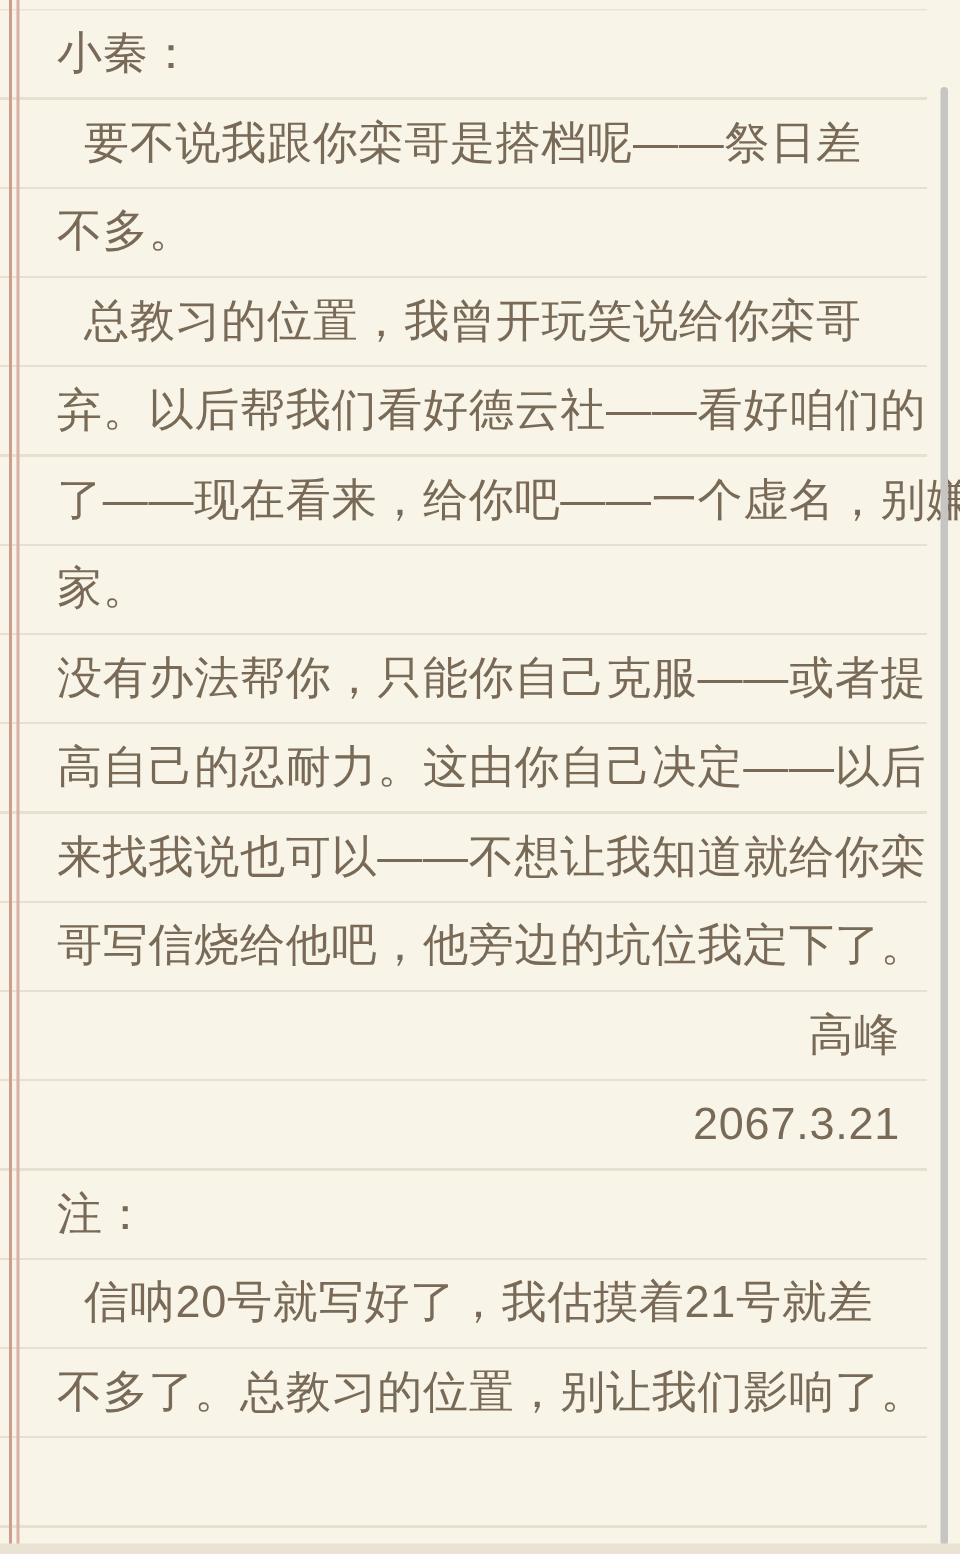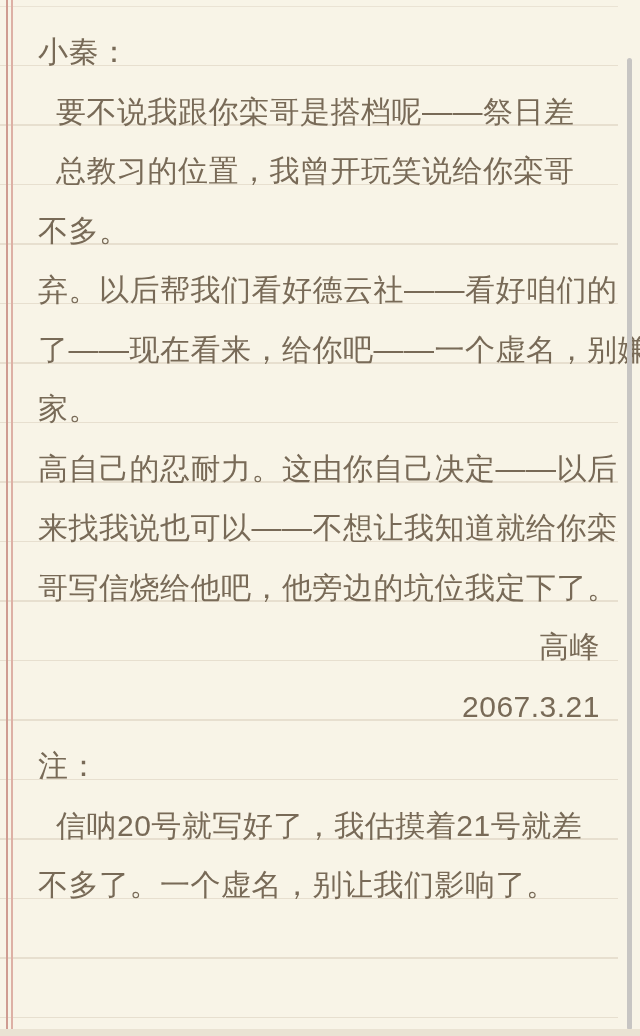--- a/index.html
+++ b/index.html
@@ -43,21 +43,21 @@
   .margin-line-inner {
     position: absolute;
     top: 0;
     left: 11px;
     width: 2px;
     height: 1036px;
     background: #ddb0a5;
   }
   .content {
     position: absolute;
-    top: 23px;
+    top: 6px;
     left: 0;
     right: 0;
   }
   .line {
     height: 59.5px;
     display: flex;
     align-items: center;
     padding-left: 38px;
     padding-right: 40px;
     font-size: 30px;
@@ -96,31 +96,32 @@
 
 <div class="paper">
 
   <div class="rules"></div>
   <div class="margin-line-outer"></div>
   <div class="margin-line-inner"></div>
 
   <div class="content">
     <div class="line">小秦：</div>
     <div class="line indent">要不说我跟你栾哥是搭档呢——祭日差</div>
+    <div class="line">不多。</div>
     <div class="line indent">总教习的位置，我曾开玩笑说给你栾哥</div>
-    <div class="line">不多。</div>
     <div class="line">弃。以后帮我们看好德云社——看好咱们的</div>
     <div class="line">了——现在看来，给你吧——一个虚名，别嫌</div>
     <div class="line">家。</div>
+    <div class="line">没有办法帮你，只能你自己克服——或者提</div>
     <div class="line">高自己的忍耐力。这由你自己决定——以后</div>
     <div class="line">来找我说也可以——不想让我知道就给你栾</div>
     <div class="line">哥写信烧给他吧，他旁边的坑位我定下了。</div>
     <div class="line right">高峰</div>
     <div class="line right">2067.3.21</div>
     <div class="line">注：</div>
     <div class="line indent">信呐20号就写好了，我估摸着21号就差</div>
-    <div class="line">不多了。一个虚名，别让我们影响了。</div>
+    <div class="line">不多了。总教习的位置，别让我们影响了。</div>
   </div>
 
   <div class="scroll-thumb"></div>
   <div class="bottom-edge"></div>
 
 </div>
 
 </body></html>

